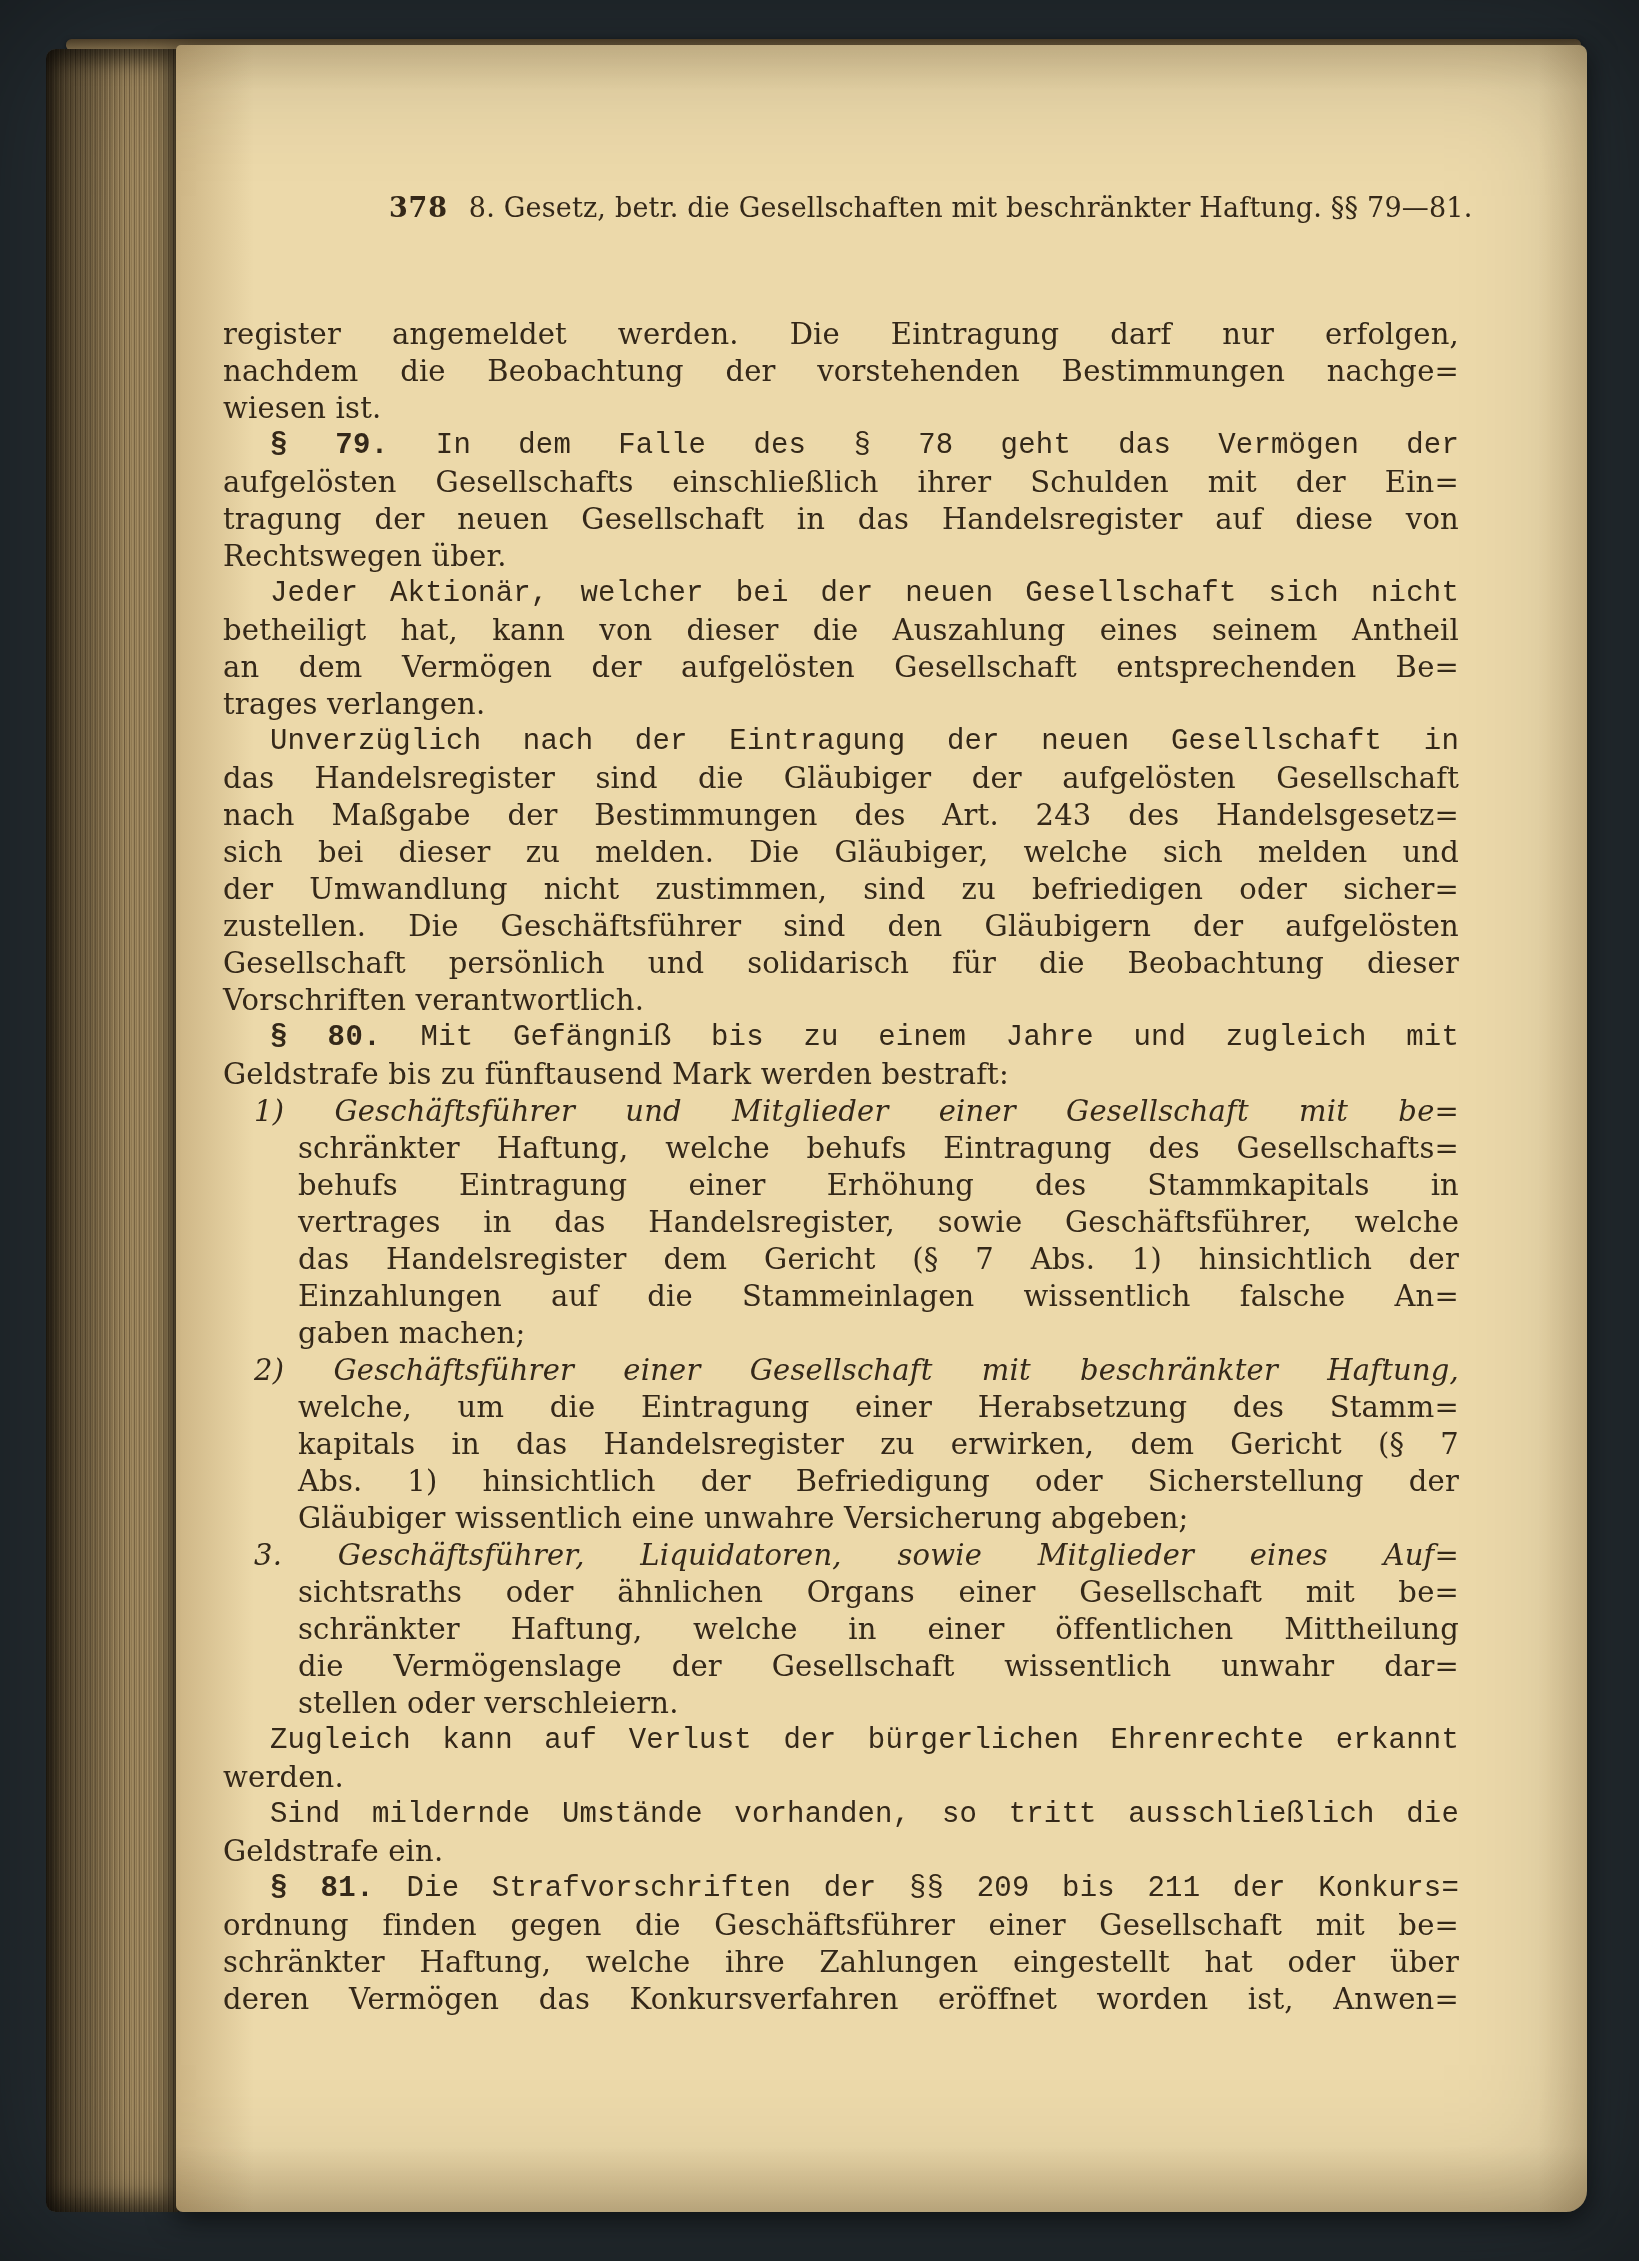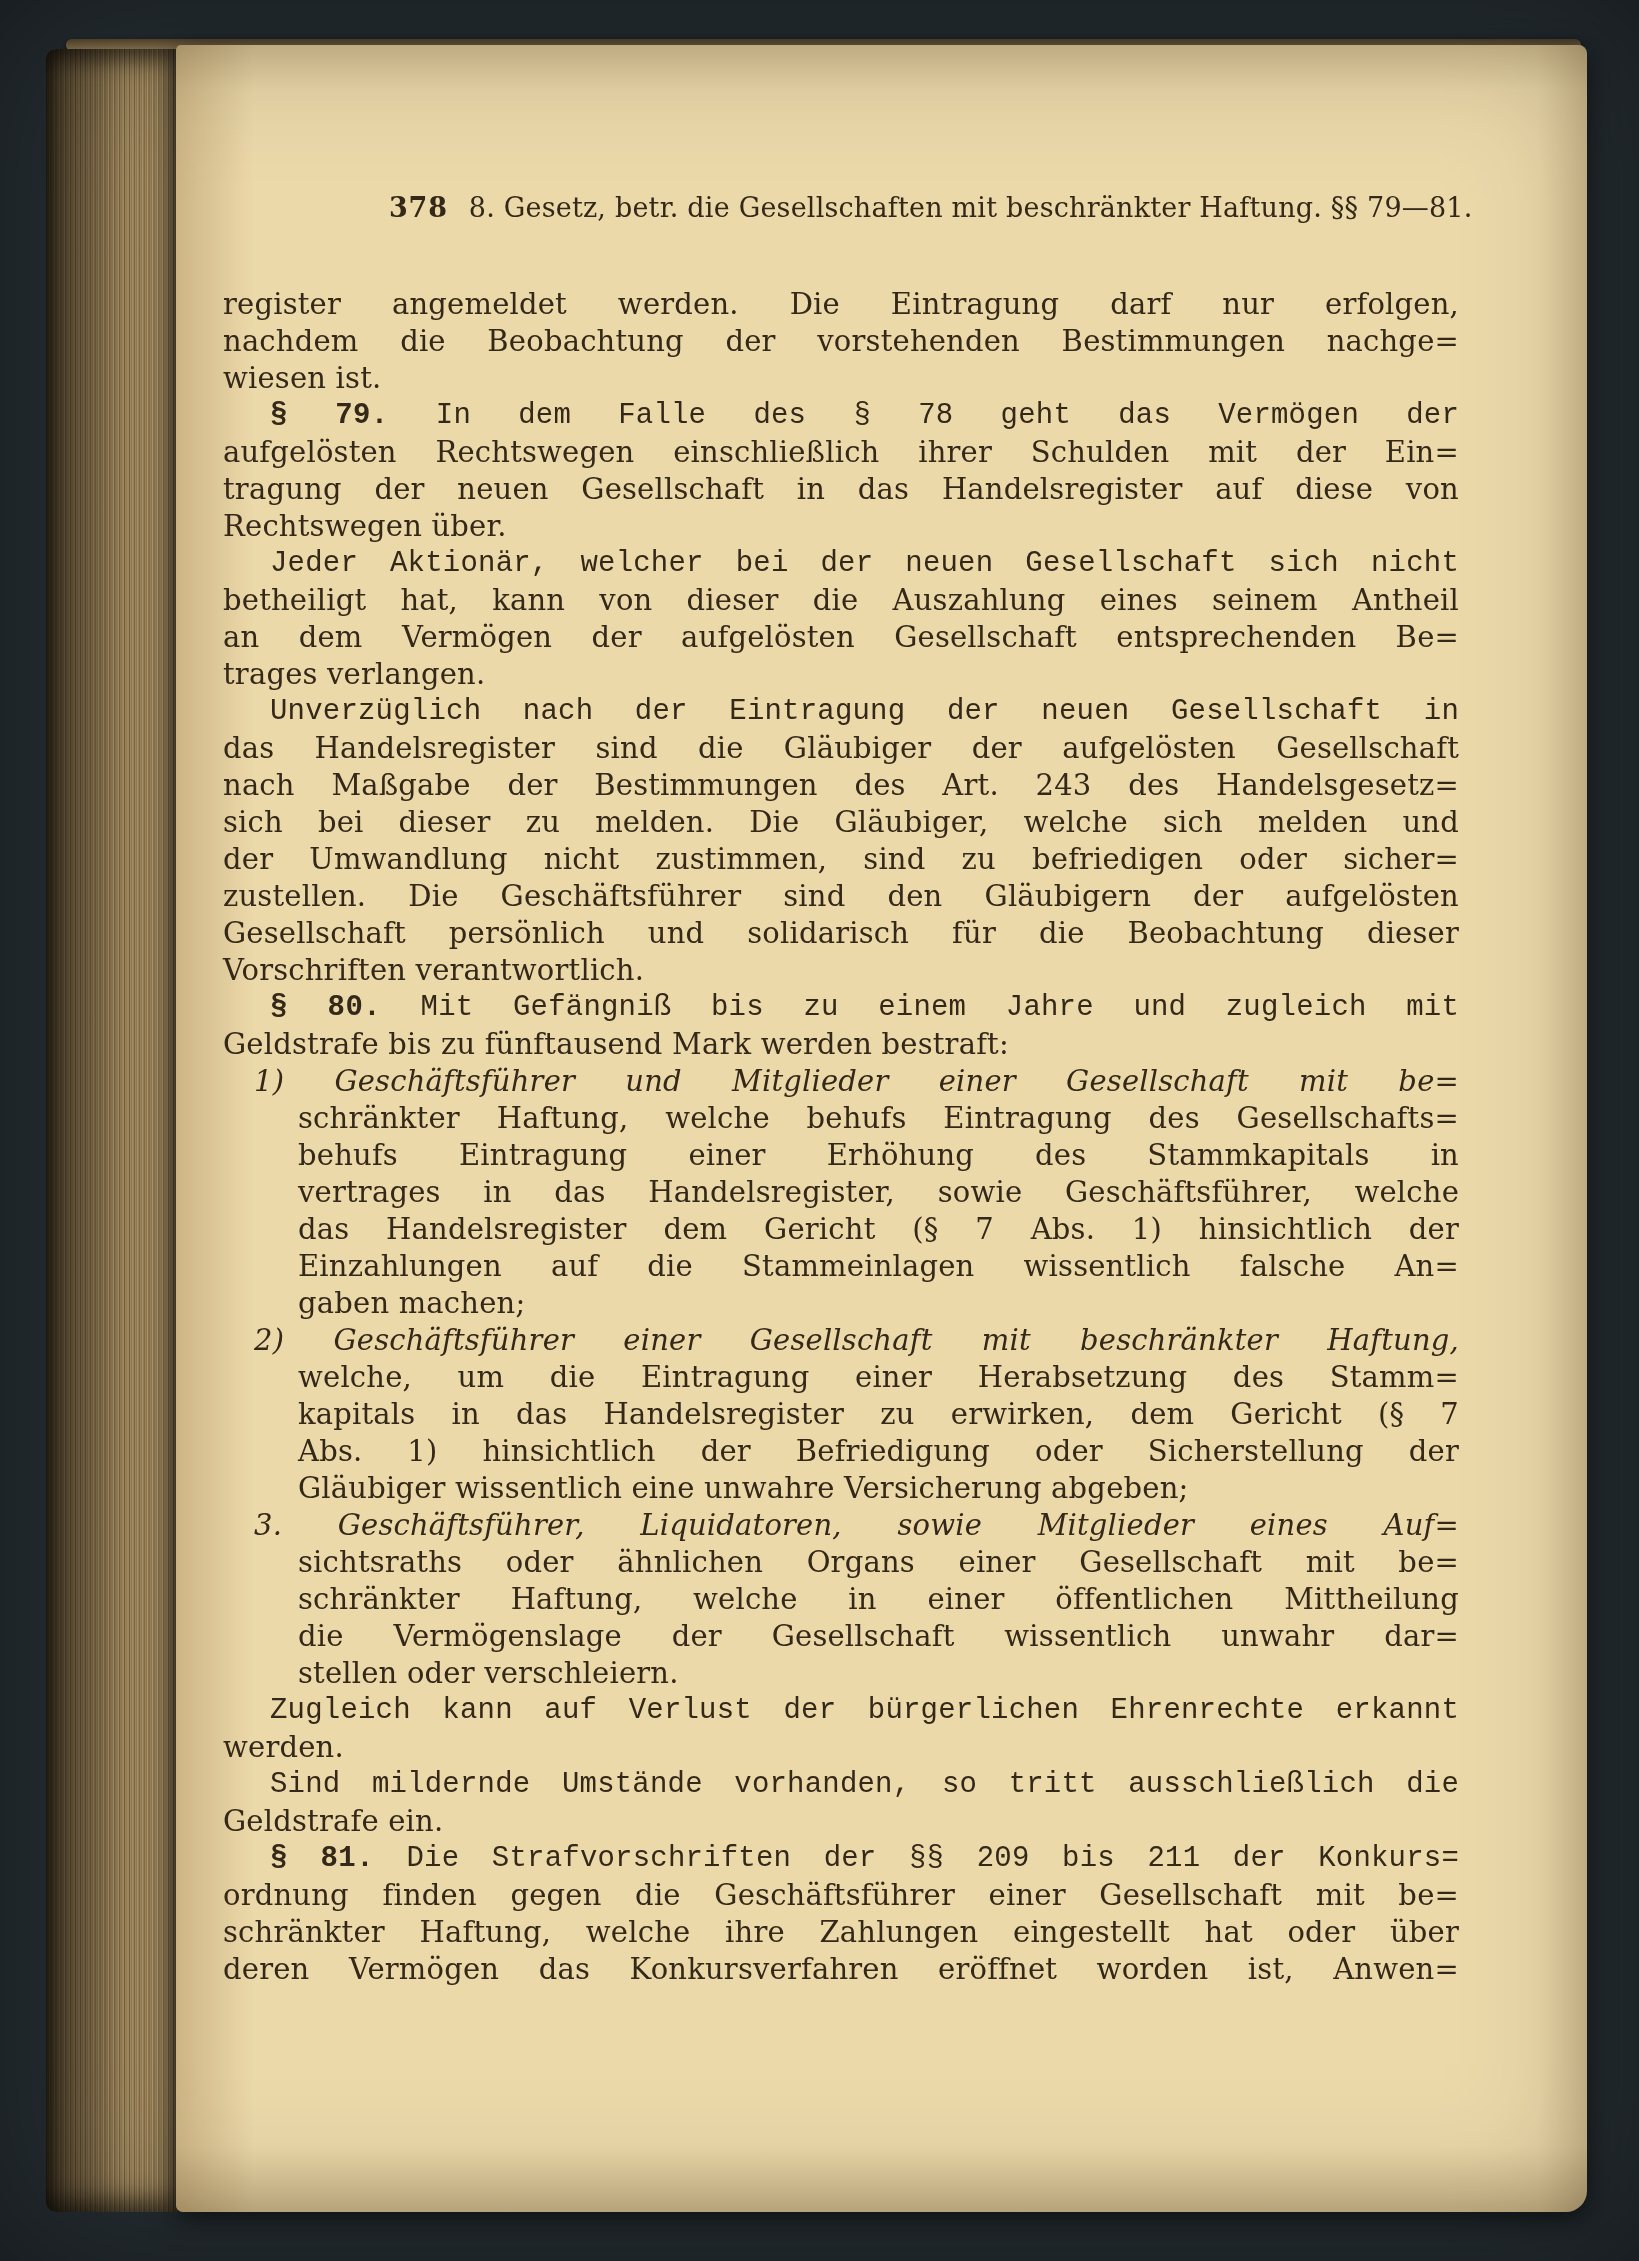--- a/index.html
+++ b/index.html
@@ -51,21 +51,21 @@
     letter-spacing:0.2px;
   }
   .page-header {
     display:flex; gap:21px;
     padding-left:166px;
     font-size:27px;
     line-height:33px;
     white-space:nowrap;
   }
   .page-number { font-weight:bold; letter-spacing:0.8px; }
-  .body-text { margin-top:62px; }
+  .body-text { margin-top:92px; }
   .line {
     text-align:justify;
     text-align-last:justify;
   }
   .line.endline { text-align-last:left; }
   .line.indent { padding-left:47px;font-family:Liberation Mono, monospace; }
   .line.li-first { padding-left:31px;font-style:italic; }
   .line.li-cont  { padding-left:75px; }
   .line b { font-weight:bold; letter-spacing:0.4px; }
 </style>
@@ -83,21 +83,21 @@
         <span class="running-title">8. Gesetz, betr. die Gesellschaften mit beschränkter Haftung. §§ 79—81.</span>
       </div>
       <div class="body-text">
           <div class="block continuation">
             <div class="line">register angemeldet werden.  Die Eintragung darf nur erfolgen,</div>
             <div class="line">nachdem die Beobachtung der vorstehenden Bestimmungen nachge=</div>
             <div class="line endline">wiesen ist.</div>
           </div>
           <div class="block paragraph">
             <div class="line indent"><b>§ 79.</b>  In dem Falle des § 78 geht das Vermögen der</div>
-            <div class="line">aufgelösten Rechtswegen einschließlich ihrer Schulden mit der Ein=</div>
+            <div class="line">aufgelösten Gesellschafts einschließlich ihrer Schulden mit der Ein=</div>
             <div class="line">tragung der neuen Gesellschaft in das Handelsregister auf diese von</div>
             <div class="line endline">Rechtswegen über.</div>
           </div>
           <div class="block paragraph">
             <div class="line indent">Jeder Aktionär, welcher bei der neuen Gesellschaft sich nicht</div>
             <div class="line">betheiligt hat, kann von dieser die Auszahlung eines seinem Antheil</div>
             <div class="line">an dem Vermögen der aufgelösten Gesellschaft entsprechenden Be=</div>
             <div class="line endline">trages verlangen.</div>
           </div>
           <div class="block paragraph">

